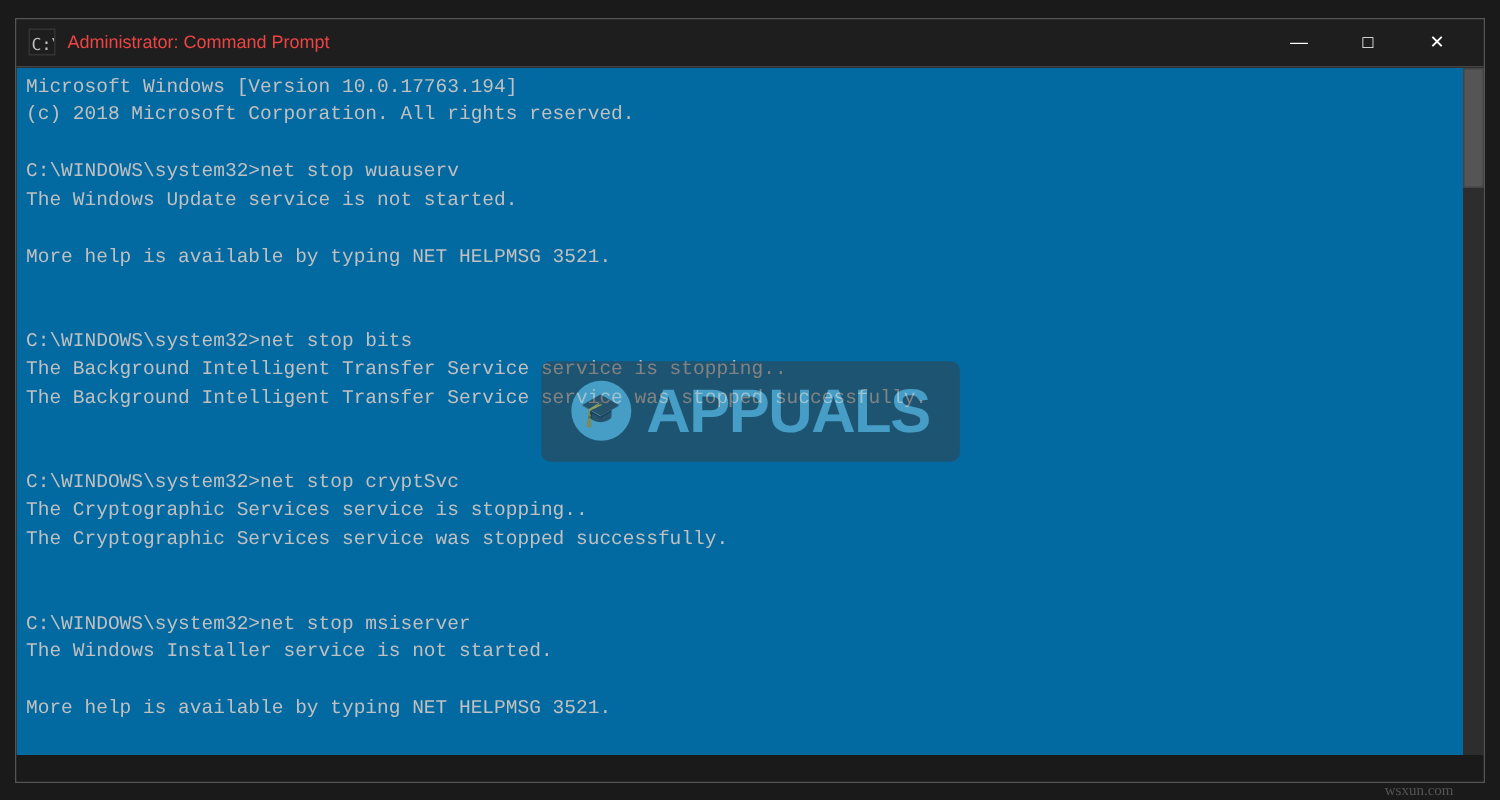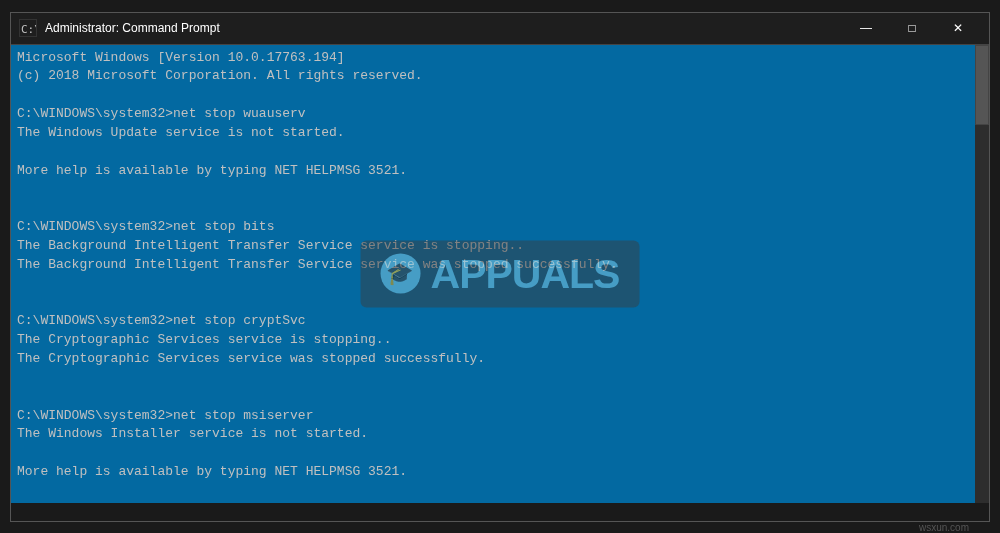--- a/index.html
+++ b/index.html
@@ -47,21 +47,21 @@
       align-items: center;
       justify-content: center;
     }
 
     .title-bar-icon svg {
       width: 16px;
       height: 16px;
     }
 
     .title-bar-text {
-      color: #ffffff;
+      color: #ef4444;
       font-size: 12px;
       font-family: 'Segoe UI', Arial, sans-serif;
       flex: 1;
     }
 
     .title-bar-controls {
       display: flex;
       gap: 0;
     }
 
@@ -163,21 +163,21 @@
       display: flex;
       align-items: center;
       justify-content: flex-end;
       padding-right: 20px;
       flex-shrink: 0;
     }
 
     .bottom-watermark {
       font-size: 10px;
       color: #555;
-      font-family: Liberation Sans, sans-serif;
+      font-family: Liberation Serif, serif;
       margin-top: 32px;
     }
   </style>
 </head>
 <body>
 
 <div class="window">
 
   <div class="title-bar">
     <div class="title-bar-icon">

